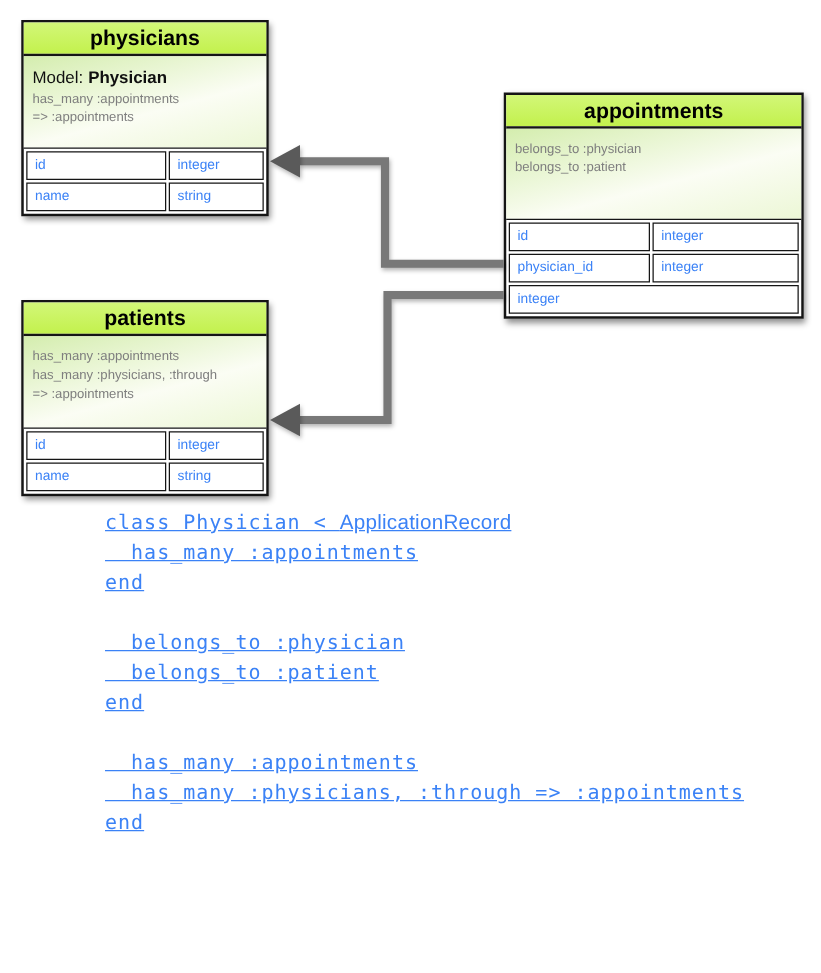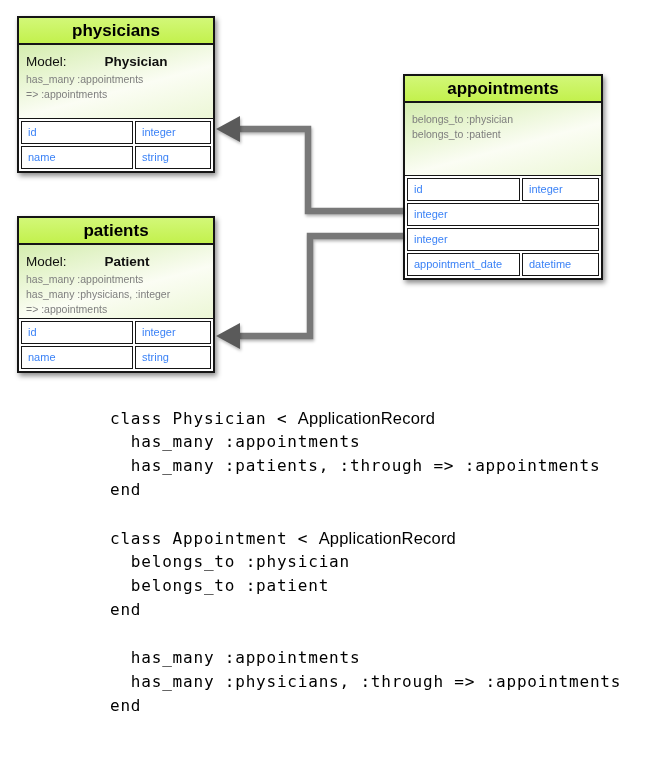--- a/index.html
+++ b/index.html
@@ -11,41 +11,41 @@
 
   
   .db-table {
     position:absolute; background:#ffffff;
     border:2px solid var(--border-black, #151515);
     box-sizing:border-box;
     box-shadow:2px 3px 5px rgba(0,0,0,0.45);
     z-index:10;
   }
   #table-physicians   { left:17px;  top:16px;  width:198px; }
-  #table-appointments { left:403px; top:74px;  width:200px; }
-  #table-patients     { left:17px;  top:216px; width:198px; }
+  #table-appointments { left:403px; top:74px;  width:240px; }
+  #table-patients     { left:17px;  top:240px; width:198px; }
 
   .db-header {
     height:27px; box-sizing:border-box;
     background:linear-gradient(180deg, var(--header-top, #d2f778), var(--header-bottom, #c3f14d));
     border-bottom:2px solid var(--border-black, #151515);
     text-align:center; font-weight:bold; font-size:17px; line-height:25px; color:#000;
   }
 
   .db-model {
     box-sizing:border-box; padding:9px 7px 0 7px;
     border-bottom:1px solid var(--border-black, #151515);
     background:linear-gradient(165deg, var(--model-top, #d4edae) 0%, #fbfdf4 58%, #ecf7d6 100%);
   }
   #table-physicians .db-model, #table-patients .db-model { height:74px; }
   #table-appointments .db-model { height:73px; }
 
   .model-line { font-size:13.5px; color:#101010; margin-bottom:3px; }
   .model-label { margin-right:4px; }
-  .model-name  { font-weight:bold;margin-left:34px; }
+  .model-name  { font-weight:bold; }
   .assoc-line  { font-size:10.5px; color:#7e7e7e; line-height:15px; white-space:nowrap; }
 
   .db-rows { padding:2px; display:flex; flex-direction:column; gap:2px; }
   .db-row  { display:flex; gap:2px; }
   .cell {
     box-sizing:border-box; border:1px solid var(--border-black, #151515);
     background:#fff; font-size:11px; line-height:17px; padding:2px 6px;
     white-space:nowrap; overflow:hidden; color:#3b82f6;
   }
   .cell-name { width:112px; flex:0 0 auto; }
@@ -61,23 +61,23 @@
     fill:none; stroke:var(--arrow-gray, #787878); stroke-width:6.5;
     filter:drop-shadow(1.5px 2px 1.5px rgba(0,0,0,0.30));
   }
   .arrow-head {
     fill:var(--arrowhead-gray, #5a5a5a); stroke:none;
     filter:drop-shadow(1.5px 2px 1.5px rgba(0,0,0,0.30));
   }
 
   
   .code {
-    position:absolute; left:110px; top:406px;
+    position:absolute; left:84px; top:406px;
     font-family:"DejaVu Sans Mono", monospace;
-    font-size:16px; letter-spacing:0.8px; color:#000000;
+    font-size:16px; letter-spacing:0.8px; color:#3b82f6;text-decoration:underline;
   }
   .code-block { margin:0 0 24px 0; }
   .code-line  { white-space:pre; line-height:24px; height:24px; }
   .sans {
     font-family:"Liberation Sans", sans-serif;
     letter-spacing:0.2px; font-size:16.5px;
   }
 </style>
 </head>
 <body>
@@ -110,40 +110,34 @@
     <div class="db-model">
       <div class="assoc-line">belongs_to :physician</div>
       <div class="assoc-line">belongs_to :patient</div>
     </div>
     <div class="db-rows">
       <div class="db-row">
         <div class="cell cell-name">id</div>
         <div class="cell cell-type">integer</div>
       </div>
       <div class="db-row">
+        <div class="cell cell-name">physician_id</div>
         <div class="cell cell-type">integer</div>
       </div>
       <div class="db-row">
         <div class="cell cell-type">integer</div>
-      </div>
-      <div class="db-row">
-        <div class="cell cell-name">appointment_date</div>
-        <div class="cell cell-type">datetime</div>
       </div>
     </div>
   </div>
 
   <div class="db-table" id="table-patients">
     <div class="db-header">patients</div>
     <div class="db-model">
-      <div class="model-line">
-        <span class="model-label">Model:</span><span class="model-name">Patient</span>
-      </div>
       <div class="assoc-line">has_many :appointments</div>
-      <div class="assoc-line">has_many :physicians, :integer</div>
+      <div class="assoc-line">has_many :physicians, :through</div>
       <div class="assoc-line">=&gt; :appointments</div>
     </div>
     <div class="db-rows">
       <div class="db-row">
         <div class="cell cell-name">id</div>
         <div class="cell cell-type">integer</div>
       </div>
       <div class="db-row">
         <div class="cell cell-name">name</div>
         <div class="cell cell-type">string</div>
@@ -155,25 +149,23 @@
     <path class="arrow-line" d="M403 211 H308 V129 H239"></path>
     <polygon class="arrow-head" points="240,116 240,142 216,129"></polygon>
     <path class="arrow-line" d="M403 236 H310 V336 H239"></path>
     <polygon class="arrow-head" points="240,323 240,349 216,336"></polygon>
   </svg>
 
   <div class="code">
     <div class="code-block">
       <div class="code-line"><span>class Physician &lt; </span><span class="sans">ApplicationRecord</span></div>
       <div class="code-line">  has_many :appointments</div>
-      <div class="code-line">  has_many :patients, :through =&gt; :appointments</div>
       <div class="code-line">end</div>
     </div>
     <div class="code-block">
-      <div class="code-line"><span>class Appointment &lt; </span><span class="sans">ApplicationRecord</span></div>
       <div class="code-line">  belongs_to :physician</div>
       <div class="code-line">  belongs_to :patient</div>
       <div class="code-line">end</div>
     </div>
     <div class="code-block">
       <div class="code-line">  has_many :appointments</div>
       <div class="code-line">  has_many :physicians, :through =&gt; :appointments</div>
       <div class="code-line">end</div>
     </div>
   </div>

